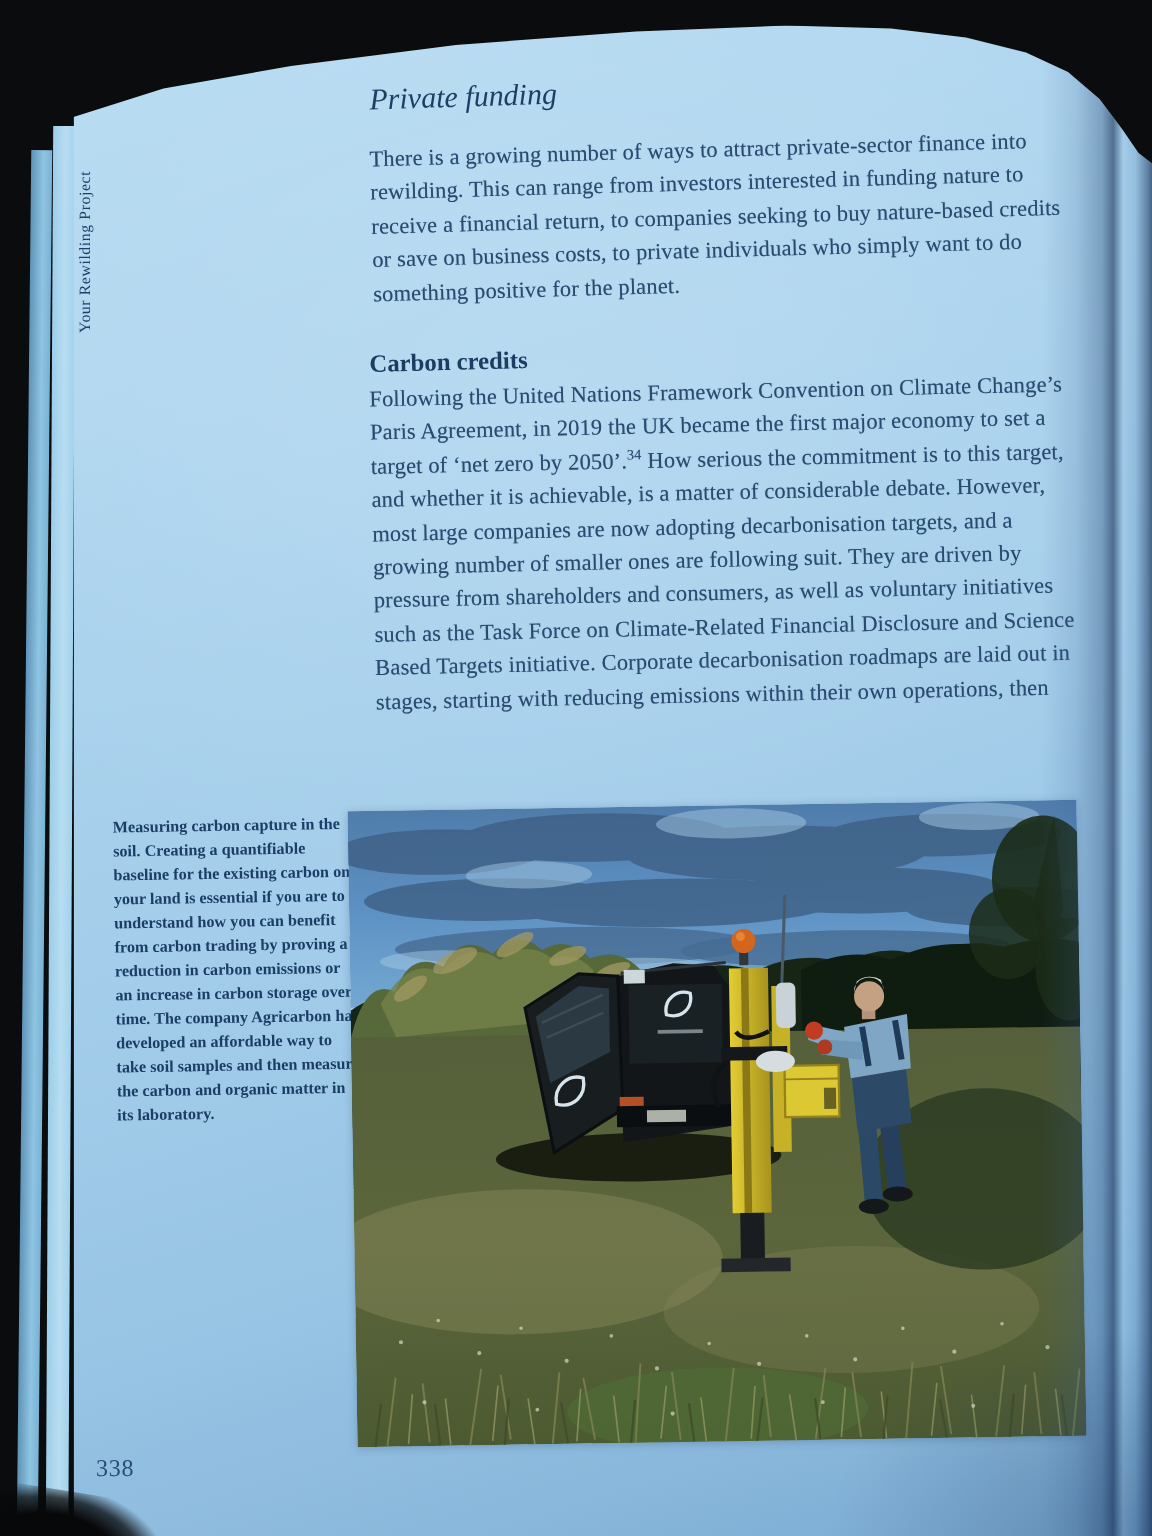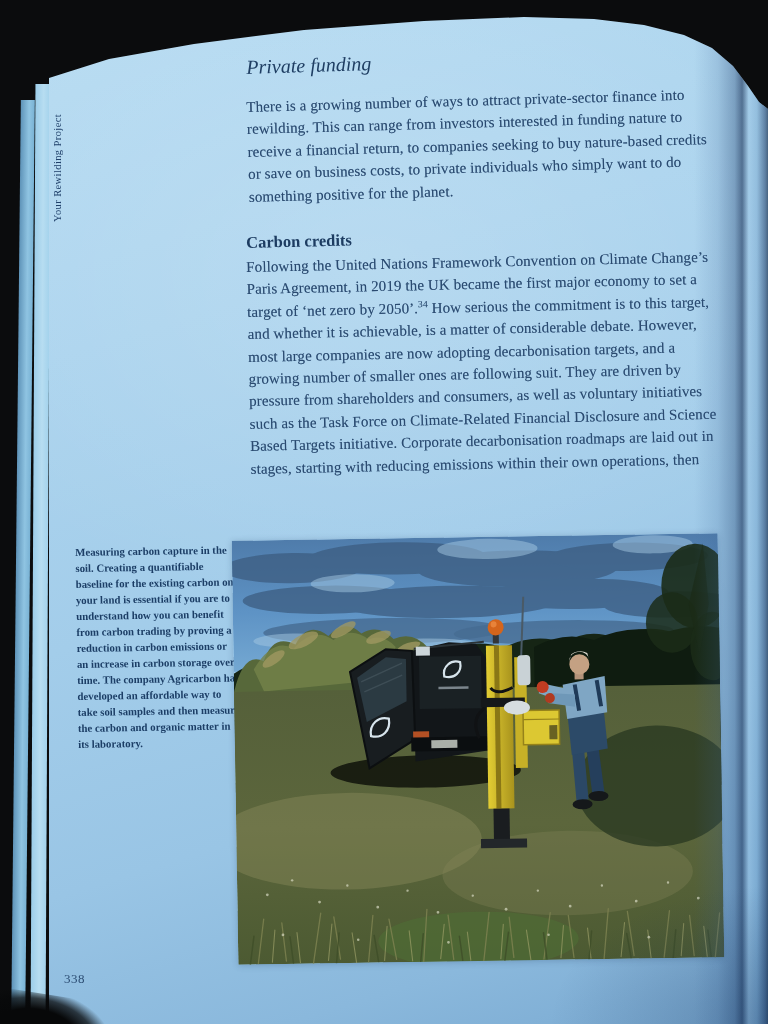--- a/index.html
+++ b/index.html
@@ -75,21 +75,21 @@
     transform:rotate(-.9deg);transform-origin:0 0;
   }
   
   .photo{
     position:absolute;left:186px;top:523px;width:486px;height:424px;
     transform:rotate(-.9deg);transform-origin:50% 50%;
     box-shadow:0 1px 6px rgba(30,60,100,.25);
   }
   .photo svg{display:block;width:100%;height:100%;}
   
-  .page-number{position:absolute;left:15px;top:957px;font-size:13px;color:#2b4c72;letter-spacing:.5px;}
+  .page-number{position:absolute;left:15px;top:957px;font-size:16px;color:#2b4c72;letter-spacing:.5px;}
 </style>
 </head>
 <body>
 
 <div class="edge-strip strip1"></div>
 <div class="edge-strip strip2"></div>
 
 <div class="page">
 
   <div class="vmargin">Your Rewilding Project</div>

